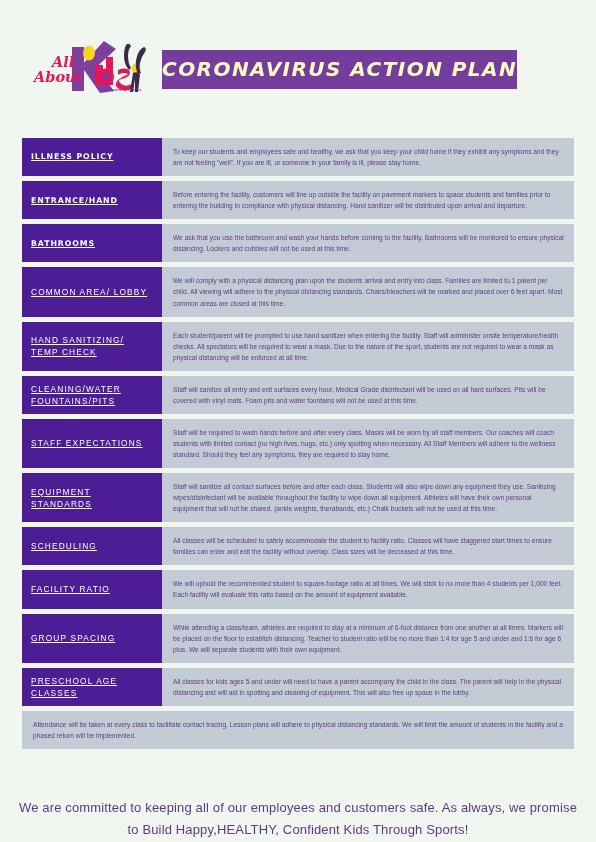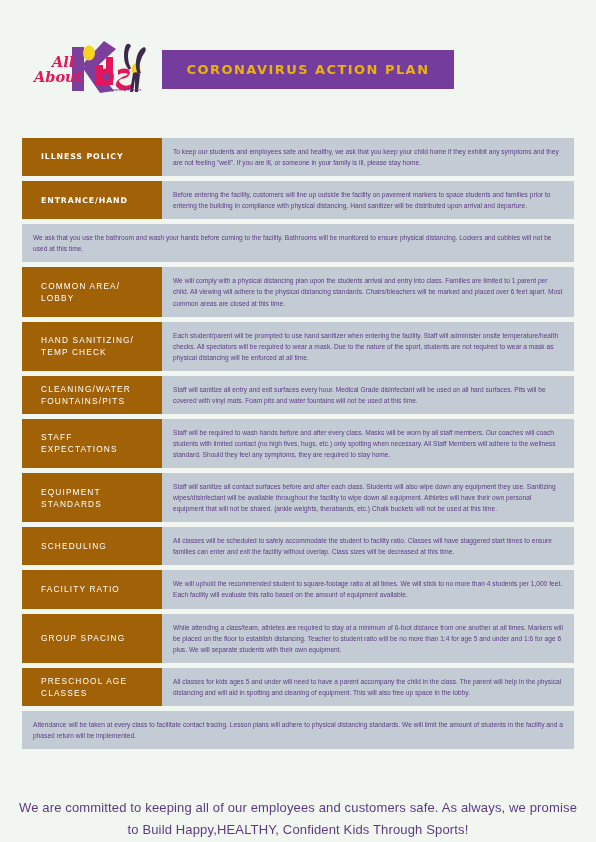--- a/index.html
+++ b/index.html
@@ -53,52 +53,54 @@
     flex: 1 1 auto;
     margin-left: 8px;
     margin-right: 22px;
     height: 39px;
     background: #743c9c;
     display: flex;
     align-items: center;
     justify-content: center;
   }
   .title-bar .title {
-    color: #eab308;
-    font-size: 13px;
+    color: #fef9c3;
+    font-size: 20px;
     font-weight: bold;
     letter-spacing: 1.45px;
     font-family: "DejaVu Sans", sans-serif;
     white-space: nowrap;
+    font-style: italic;
   }
 
   
   .table {
     position: absolute;
     left: 22px;
     top: 138px;
     width: 552px;
   }
   .row {
     display: flex;
     align-items: stretch;
     margin-bottom: 5px;
   }
   .cat {
     flex: 0 0 140px;
     width: 140px;
-    background: #a16207;
+    background: #4c1d95;
     color: #ffffff;
     display: flex;
     align-items: center;
-    padding: 0 19px;
+    padding: 0 9px;
     box-sizing: border-box;
     font-size: 8.3px;
     letter-spacing: 1.15px;
     line-height: 1.45;
+    text-decoration: underline;
   }
   .cat.heavy {
     font-family: "DejaVu Sans", sans-serif;
     font-weight: bold;
     font-size: 7.8px;
     letter-spacing: .9px;
   }
   .body-cell {
     flex: 1 1 auto;
     background: #c3ccd4;
@@ -179,20 +181,21 @@
   <div class="table" id="policy-table">
       <div class="row">
         <div class="cat heavy">ILLNESS POLICY</div>
         <div class="body-cell">To keep our students and employees safe and healthy, we ask that you keep your child home if they exhibit any symptoms and they are not feeling "well". If you are ill, or someone in your family is ill, please stay home.</div>
       </div>
       <div class="row">
         <div class="cat heavy">ENTRANCE/HAND</div>
         <div class="body-cell">Before entering the facility, customers will line up outside the facility on pavement markers to space students and families prior to entering the building in compliance with physical distancing. Hand sanitizer will be distributed upon arrival and departure.</div>
       </div>
       <div class="row">
+        <div class="cat heavy">BATHROOMS</div>
         <div class="body-cell">We ask that you use the bathroom and wash your hands before coming to the facility. Bathrooms will be monitored to ensure physical distancing. Lockers and cubbies will not be used at this time.</div>
       </div>
       <div class="row">
         <div class="cat">COMMON AREA/ LOBBY</div>
         <div class="body-cell">We will comply with a physical distancing plan upon the students arrival and entry into class. Families are limited to 1 parent per child. All viewing will adhere to the physical distancing standards. Chairs/bleachers will be marked and placed over 6 feet apart. Most common areas are closed at this time.</div>
       </div>
       <div class="row">
         <div class="cat">HAND SANITIZING/ TEMP CHECK</div>
         <div class="body-cell">Each student/parent will be prompted to use hand sanitizer when entering the facility. Staff will administer onsite temperature/health checks. All spectators will be required to wear a mask. Due to the nature of the sport, students are not required to wear a mask as physical distancing will be enforced at all time.</div>
       </div>

